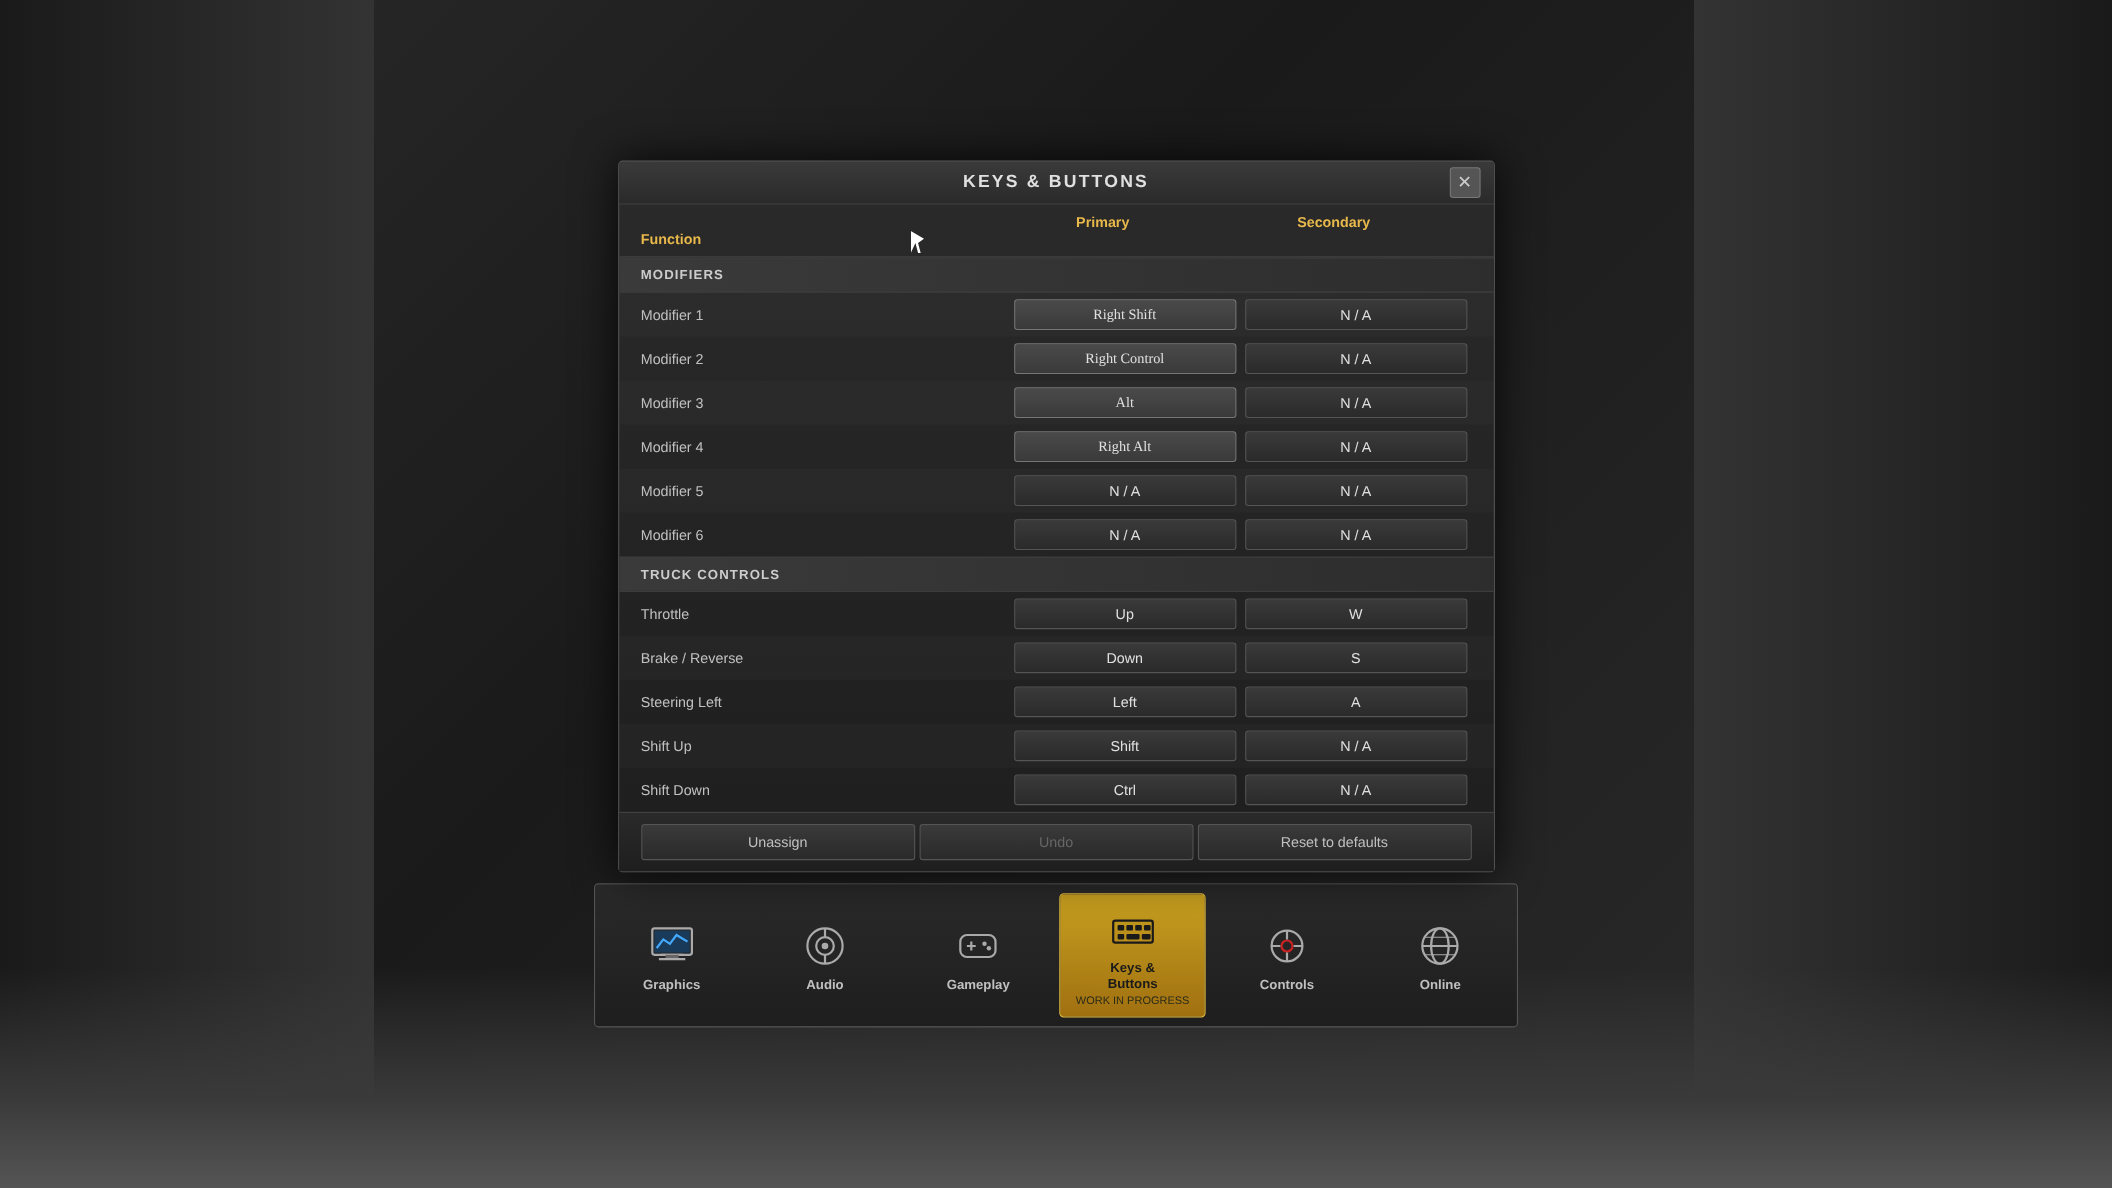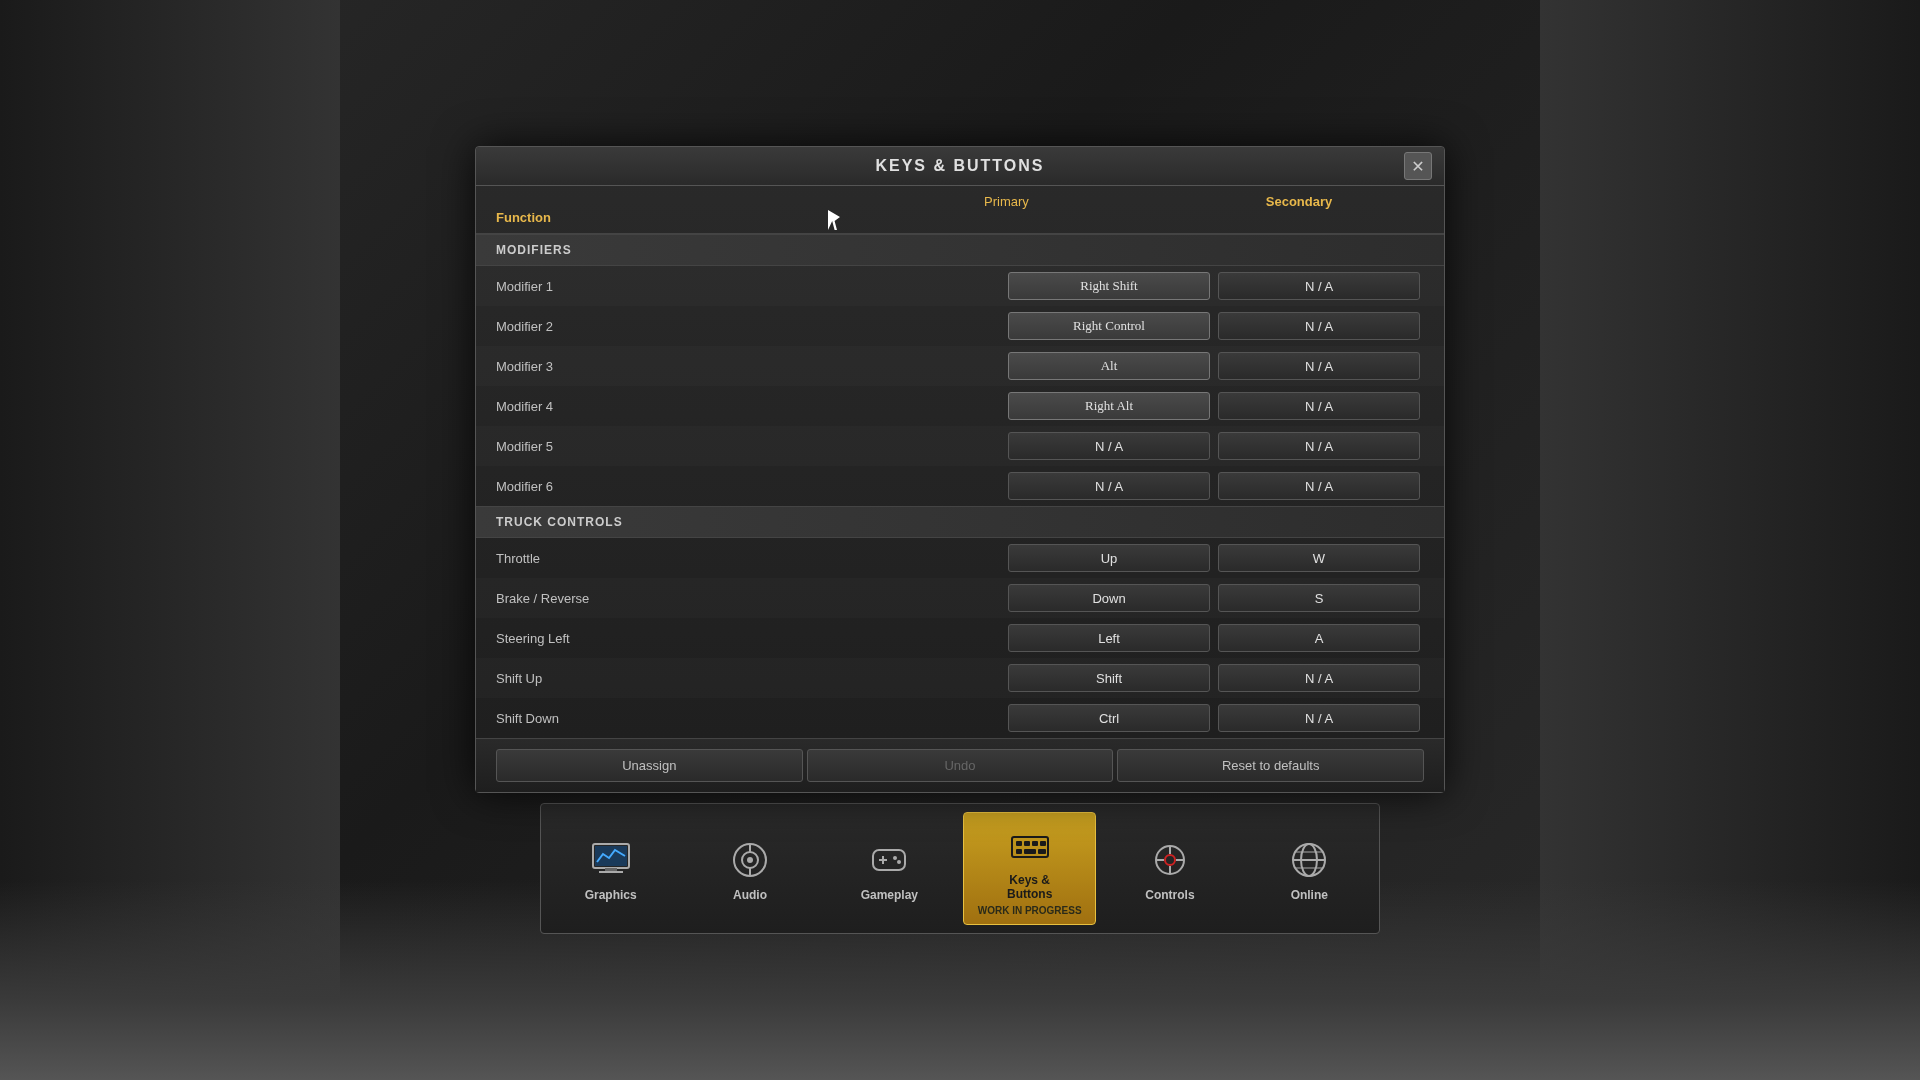--- a/index.html
+++ b/index.html
@@ -51,21 +51,21 @@
     .dialog-overlay {
       position: absolute;
       inset: 0;
       display: flex;
       flex-direction: column;
       align-items: center;
       justify-content: center;
     }
 
     .dialog {
-      width: 970px;
+      width: 797px;
       background: linear-gradient(to bottom, #2a2a2a, #1e1e1e);
       border: 1px solid #555;
       border-radius: 4px;
       position: relative;
       box-shadow: 0 0 40px rgba(0,0,0,0.8);
       margin-bottom: 10px;
     }
 
     .dialog-header {
       background: linear-gradient(to bottom, #3a3a3a, #2a2a2a);
@@ -109,21 +109,21 @@
     }
 
     .table-header {
       display: grid;
       grid-template-columns: 1fr 210px 210px 20px;
       padding: 8px 20px;
       border-bottom: 1px solid #444;
     }
 
     .col-function { color: #e8b84b; font-size: 13px; font-weight: bold; margin-top: 16px; }
-    .col-primary { color: #e8b84b; font-size: 13px; font-weight: normal; }
+    .col-primary { color: #e8b84b; font-size: 13px; font-weight: bold; text-align: center; }
     .col-secondary { color: #e8b84b; font-size: 13px; font-weight: bold; text-align: center; }
 
     .scroll-area {
       max-height: 540px;
       overflow-y: auto;
       scrollbar-width: thin;
       scrollbar-color: #666 #2a2a2a;
     }
 
     .scroll-area::-webkit-scrollbar {
@@ -260,21 +260,20 @@
     }
 
     .nav-item.active .nav-label {
       color: #1a1a1a;
     }
 
     .nav-sublabel {
       color: #888;
       font-size: 10px;
       text-align: center;
-      font-weight: bold;
     }
 
     .nav-item.active .nav-sublabel {
       color: #2a2a1a;
     }
 
     
     .cursor {
       position: absolute;
       width: 12px;

